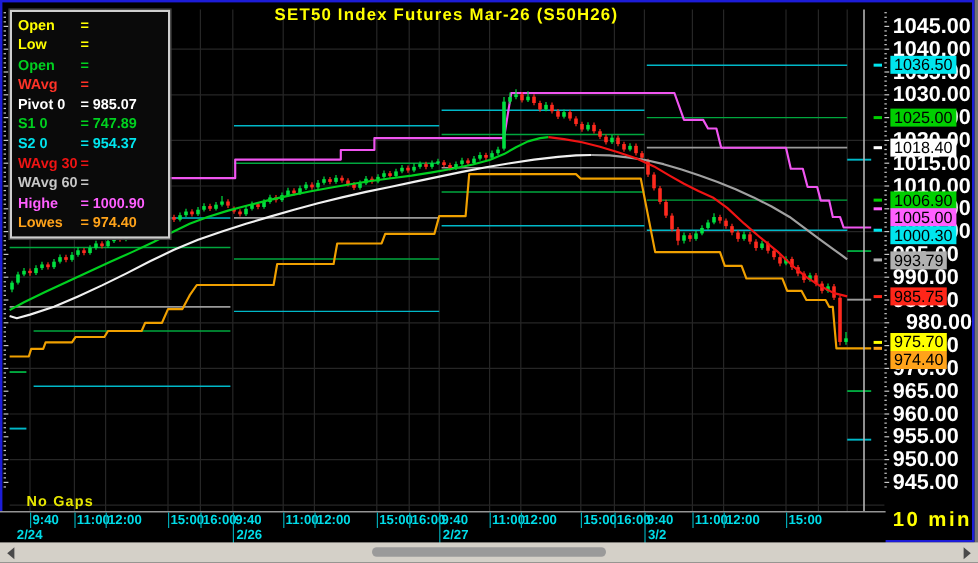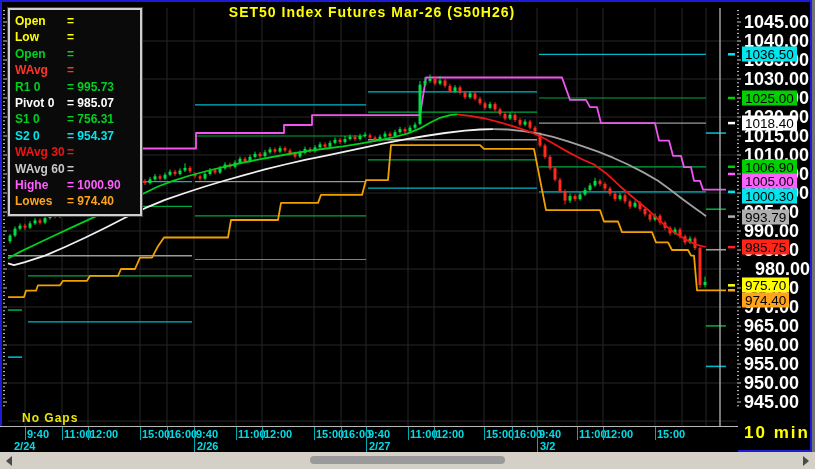--- a/index.html
+++ b/index.html
@@ -620,23 +620,22 @@
       </g>
     </svg>
 
   <div id="chart-title">SET50 Index Futures Mar-26 (S50H26)</div>
 
   <div id="legend">
       <div class="lg-row" style="color: rgb(255, 255, 0);"><span class="lg-name">Open</span><span class="lg-val">= </span></div>
       <div class="lg-row" style="color: rgb(255, 255, 0);"><span class="lg-name">Low</span><span class="lg-val">= </span></div>
       <div class="lg-row" style="color: rgb(0, 208, 32);"><span class="lg-name">Open</span><span class="lg-val">= </span></div>
       <div class="lg-row" style="color: rgb(255, 51, 40);"><span class="lg-name">WAvg</span><span class="lg-val">= </span></div>
-      <div class="lg-row" style="color: rgb(0, 208, 32);"><span class="lg-name">R1 0</span><span class="lg-val">= 995.73</span></div>
       <div class="lg-row" style="color: rgb(255, 255, 255);"><span class="lg-name">Pivot 0</span><span class="lg-val">= 985.07</span></div>
-      <div class="lg-row" style="color: rgb(0, 208, 32);"><span class="lg-name">S1 0</span><span class="lg-val">= 756.31</span></div>
+      <div class="lg-row" style="color: rgb(0, 208, 32);"><span class="lg-name">S1 0</span><span class="lg-val">= 747.89</span></div>
       <div class="lg-row" style="color: rgb(0, 229, 238);"><span class="lg-name">S2 0</span><span class="lg-val">= 954.37</span></div>
       <div class="lg-row" style="color: rgb(240, 20, 20);"><span class="lg-name">WAvg 30</span><span class="lg-val">= </span></div>
       <div class="lg-row" style="color: rgb(200, 200, 200);"><span class="lg-name">WAvg 60</span><span class="lg-val">= </span></div>
       <div class="lg-row" style="color: rgb(255, 95, 255);"><span class="lg-name">Highe</span><span class="lg-val">= 1000.90</span></div>
       <div class="lg-row" style="color: rgb(255, 163, 26);"><span class="lg-name">Lowes</span><span class="lg-val">= 974.40</span></div>
     </div>
 
   <div id="axis-labels">
       <div class="pl" style="top: 22px;">1045.00</div>
       <div class="pl" style="top: 41px;">1040.00</div>

